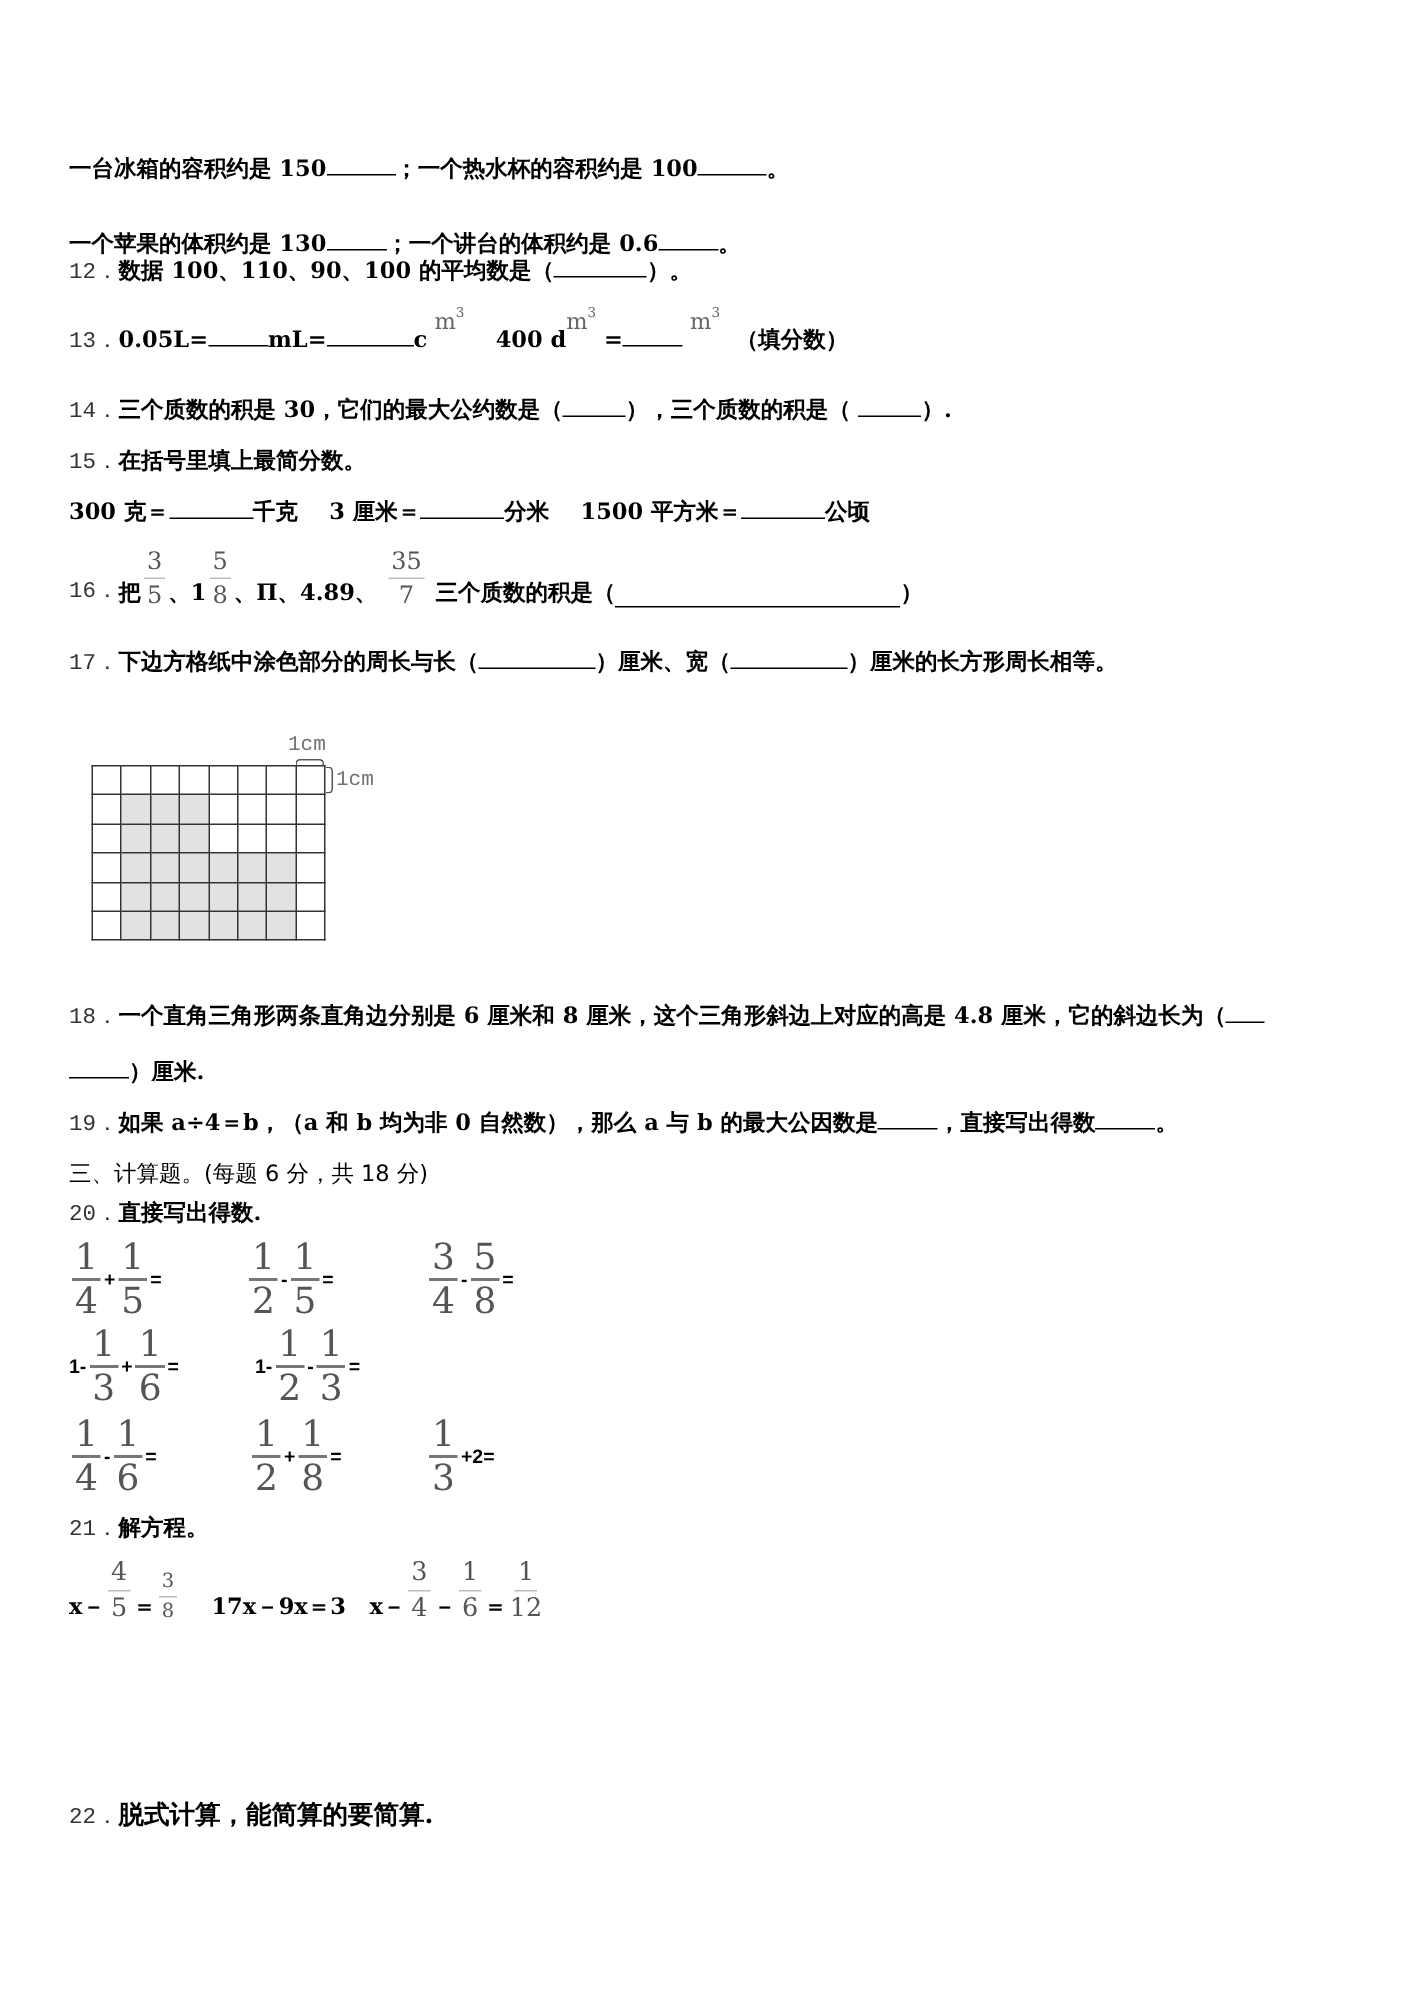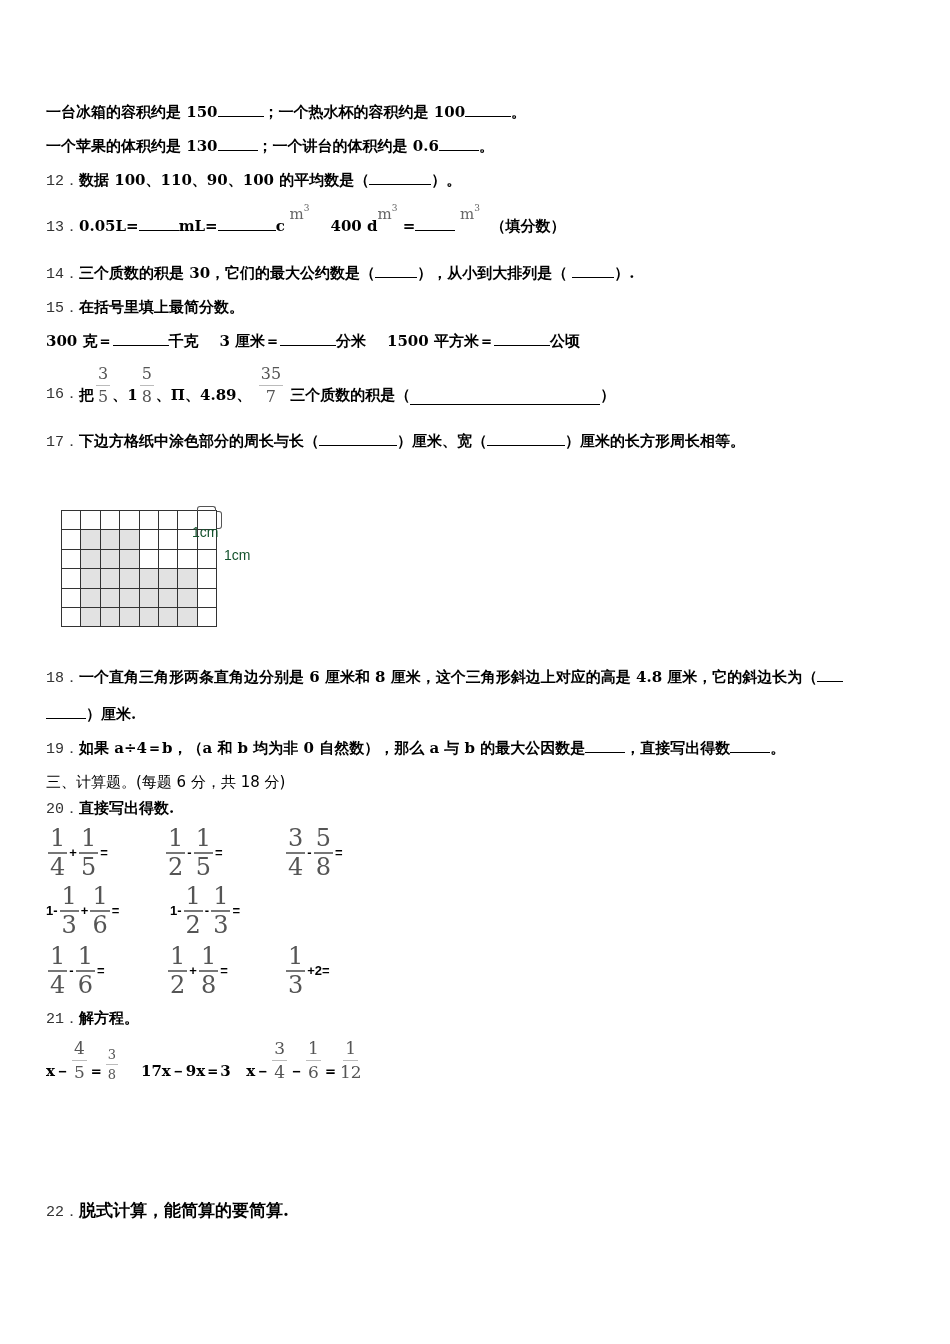--- a/index.html
+++ b/index.html
@@ -15,48 +15,48 @@
   .frac .d { padding-top: 3px; }
   .fsm { font-size: 16px; }
   .big { font-size: 24px; color: #555; }
   .big .n { border-bottom: 2px solid #777; padding-bottom: 2px; }
   .big .d { padding-top: 1px; }
   .op { font-size: 13px; font-weight: bold; font-family: "Liberation Sans", sans-serif; vertical-align: middle; }
   .calc-item { position: absolute; display: flex; align-items: center; white-space: nowrap; }
   .grid { position: absolute; left: 61px; top: 510px; border-collapse: collapse; }
   .grid td { width: 19.4px; height: 19.4px; border: 1px solid #333; padding: 0; }
   .grid td.s { background: #e2e2e2; }
-  .lbl-cm { position: absolute; font-family: Liberation Sans, sans-serif; font-size: 14px; color: #14532d; margin-top: 35px; }
+  .lbl-cm { position: absolute; font-family: Liberation Mono, monospace; font-size: 14px; color: #737373; }
   .eq { position: absolute; left: 46px; top: 1040px; display: flex; align-items: flex-end; font-weight: bold; white-space: nowrap; }
   .eq .frac { font-size: 17px; }
   .h2 { font-weight: normal; font-family: "DejaVu Sans", sans-serif; }
 </style>
 </head>
 <body>
 
 <div class="line" style="top:102px">
   <span>一台冰箱的容积约是 150</span><span class="blank" style="width:46px"></span><span>；一个热水杯的容积约是 100</span><span class="blank" style="width:46px"></span><span>。</span>
 </div>
-<div class="line" style="top:136px">
+<div class="line" style="top:152px">
   <span>一个苹果的体积约是 130</span><span class="blank" style="width:40px"></span><span>；一个讲台的体积约是 0.6</span><span class="blank" style="width:40px"></span><span>。</span>
 </div>
 
 <div class="line" style="top:170px">
   <span class="num">12．</span><span>数据 100、110、90、100 的平均数是（</span><span class="blank" style="width:62px"></span><span>）。</span>
 </div>
 
 <div class="line" style="top:216px">
   <span class="num">13．</span><span>0.05L=</span><span class="blank" style="width:40px"></span><span>mL=</span><span class="blank" style="width:58px"></span><span>c</span><span class="sup"> <span>m</span><span class="sup3">3</span></span>
   &nbsp;&nbsp;&nbsp;<span>400 d</span><span class="sup"><span>m</span><span class="sup3">3</span></span>
   <span>=</span><span class="blank" style="width:40px"></span><span class="sup"> <span>m</span><span class="sup3">3</span></span>
   &nbsp;<span>（填分数）</span>
 </div>
 
 <div class="line" style="top:263px">
-  <span class="num">14．</span><span>三个质数的积是 30，它们的最大公约数是（</span><span class="blank" style="width:42px"></span><span>），从小到大排列是（ </span><span class="blank" style="width:42px"></span><span>）.</span>
+  <span class="num">14．</span><span>三个质数的积是 30，它们的最大公约数是（</span><span class="blank" style="width:42px"></span><span>），三个质数的积是（ </span><span class="blank" style="width:42px"></span><span>）.</span>
 </div>
 
 <div class="line" style="top:297px">
   <span class="num">15．</span><span>在括号里填上最简分数。</span>
 </div>
 <div class="line" style="top:331px">
   <span>300 克＝</span><span class="blank" style="width:56px"></span><span>千克</span>&nbsp;&nbsp;&nbsp;
   <span>3 厘米＝</span><span class="blank" style="width:56px"></span><span>分米</span>&nbsp;&nbsp;&nbsp;
   <span>1500 平方米＝</span><span class="blank" style="width:56px"></span><span>公顷</span>
 </div>

